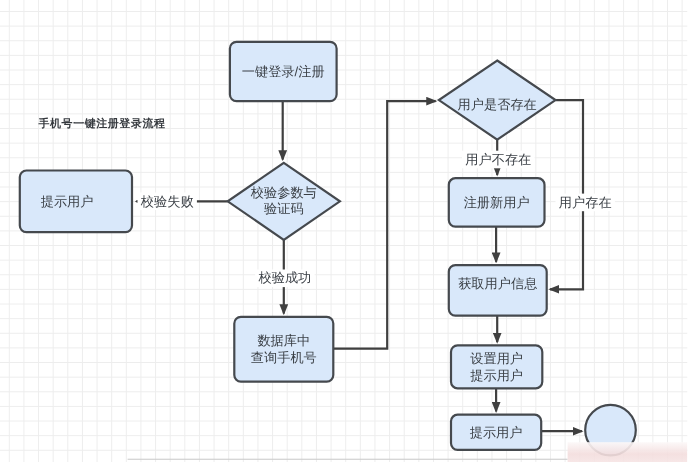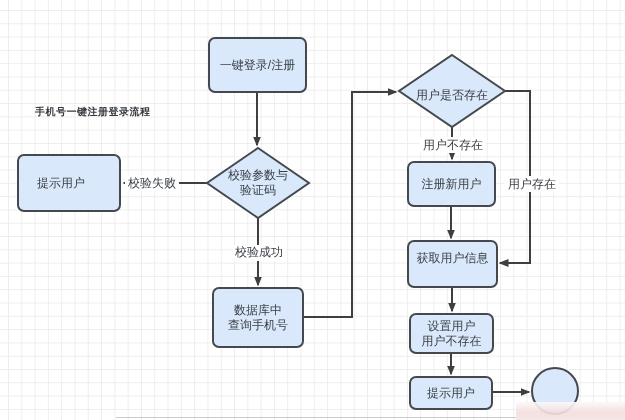--- a/index.html
+++ b/index.html
@@ -90,21 +90,21 @@
   <div class="node-label" style="left:209px;top:38px;width:97px;height:54px;">一键登录/注册</div>
   <div class="node-label" style="left:208px;top:153px;width:100px;height:60px;">校验参数与
 验证码</div>
   <div class="node-label" style="left:10px;top:155px;width:102px;height:56px;">提示用户</div>
   <div class="node-label" style="left:213px;top:288px;width:90px;height:59px;">数据库中
 查询手机号</div>
   <div class="node-label" style="left:402px;top:65px;width:100px;height:60px;">用户是否存在</div>
   <div class="node-label" style="left:408px;top:162px;width:87px;height:44px;">注册新用户</div>
   <div class="node-label" style="left:408px;top:241px;width:89px;height:34px;">获取用户信息</div>
   <div class="node-label" style="left:410px;top:314px;width:83px;height:39px;">设置用户
-用户不存在</div>
+提示用户</div>
   <div class="node-label" style="left:410px;top:377px;width:82px;height:32px;">提示用户</div>
 
   <div class="edge-label" style="left:152px;top:183px;">校验失败</div>
   <div class="edge-label" style="left:259px;top:253px;font-family:Liberation Mono, monospace;">校验成功</div>
   <div class="edge-label" style="left:453px;top:145px;">用户不存在</div>
   <div class="edge-label" style="left:532px;top:184px;">用户存在</div>
 
   <div class="bottom-edge-line"></div>
   <div class="watermark"></div>
 </div>

